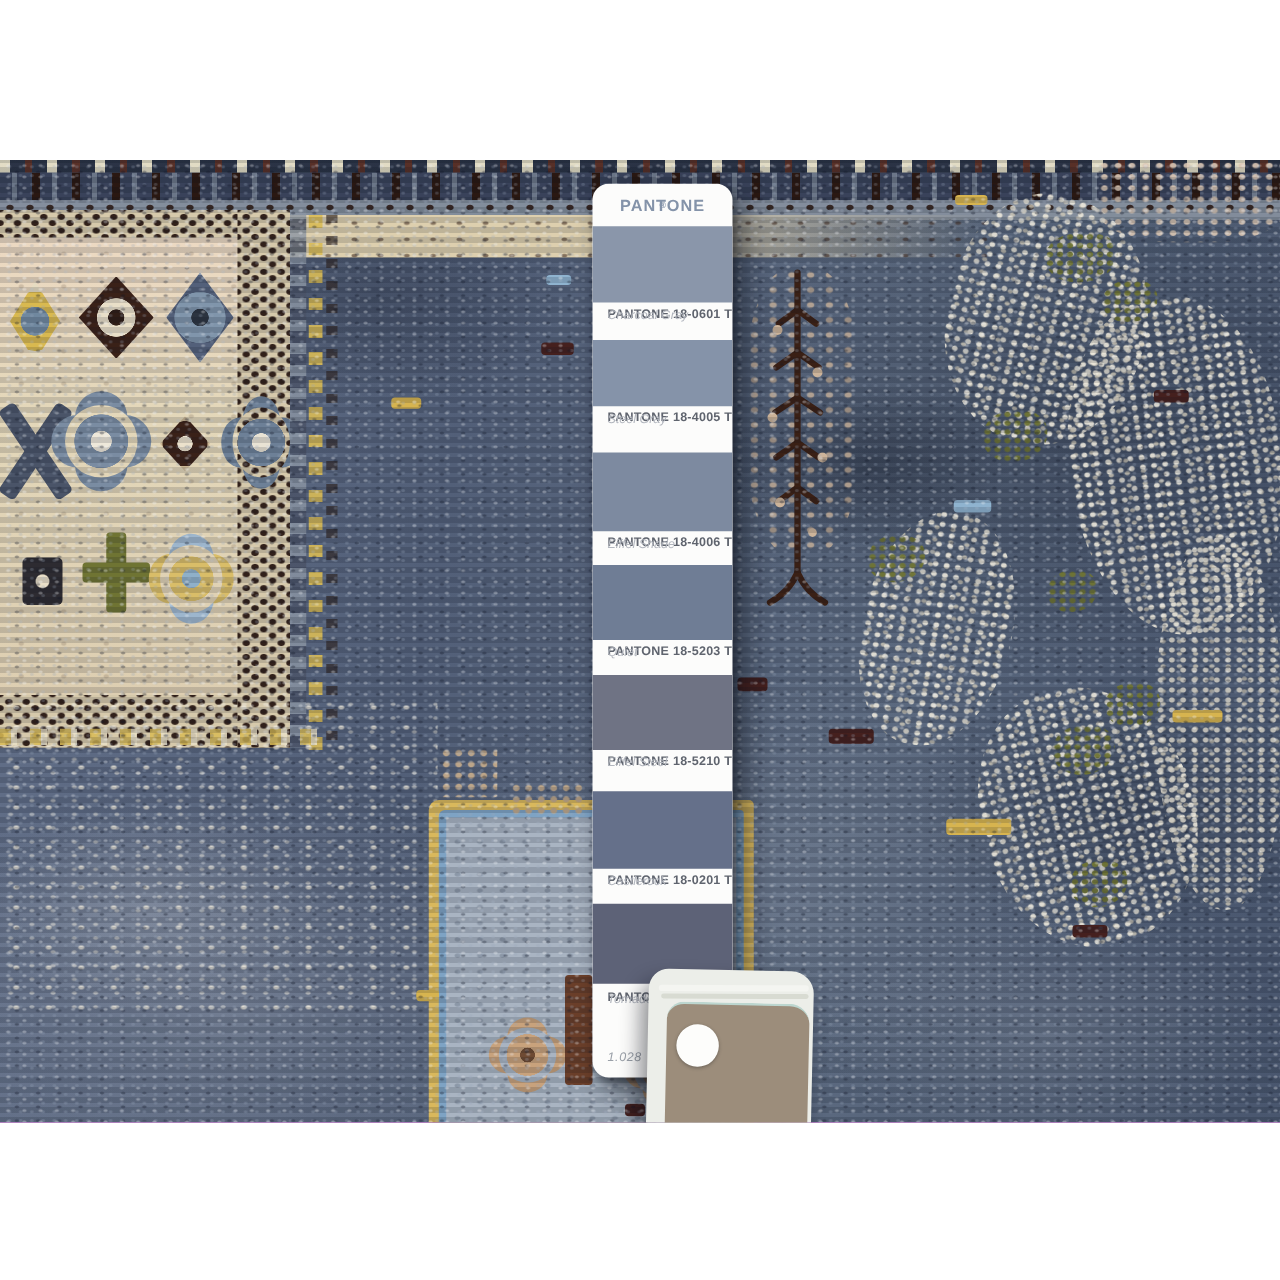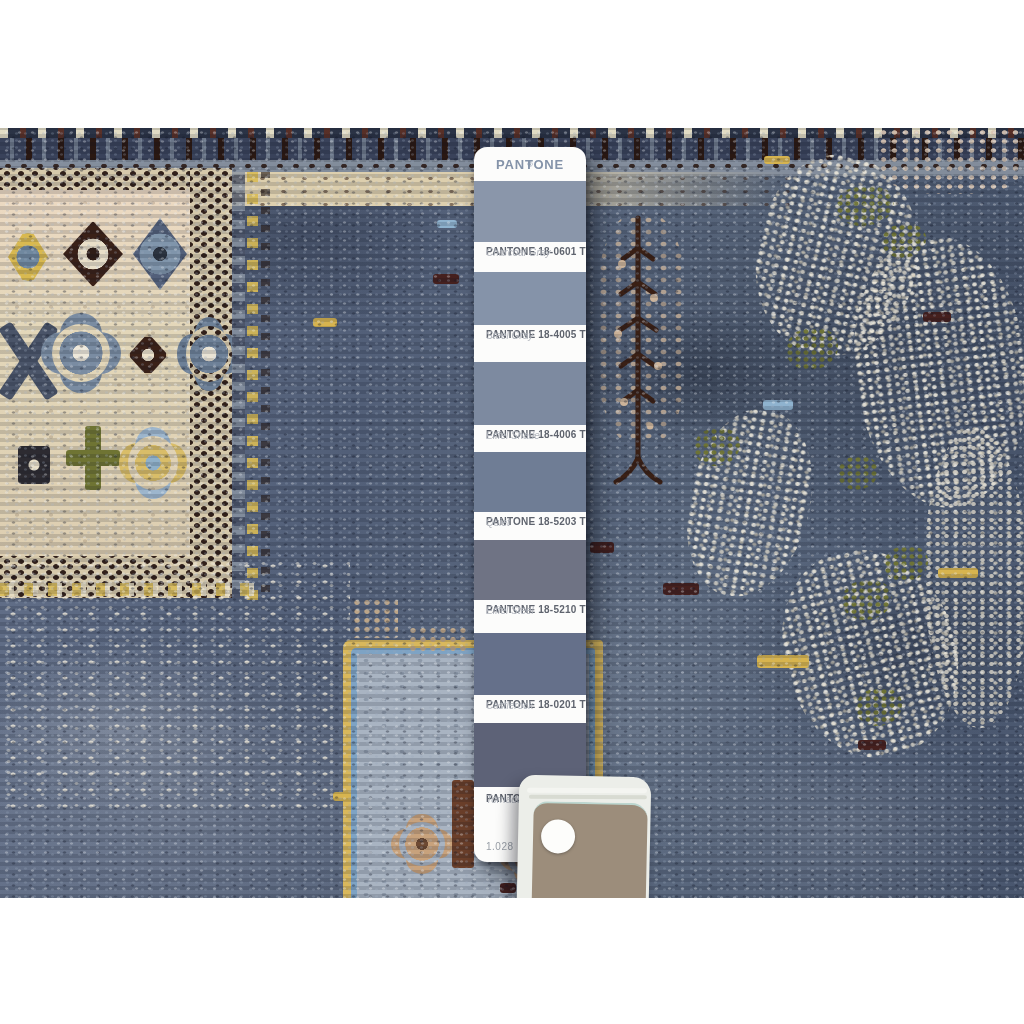--- a/index.html
+++ b/index.html
@@ -143,21 +143,21 @@
       border-radius:13px 13px 10px 13px;overflow:hidden;
       box-shadow:10px 12px 22px rgba(8,12,20,.5),2px 4px 6px rgba(8,12,20,.35);}
   .shead{position:relative;height:34px;display:flex;align-items:center;justify-content:center;
       color:#8493a9;font-weight:bold;font-size:13px;letter-spacing:.8px;}
   .shead sup{font-size:7px;margin-left:1px;}
   .chip{position:relative;width:100%;}
   .lab{position:relative;width:100%;padding:4px 0 0 12px;}
   .code{font-size:10px;font-weight:bold;color:#5f646e;letter-spacing:.2px;white-space:nowrap;}
   .cname{font-size:10px;color:#b2b6be;margin-top:1px;white-space:nowrap;font-style:italic;}
   .sfoot{position:relative;width:100%;height:75px;padding:6px 0 0 12px;}
-  .page{position:absolute;left:12px;bottom:10px;font-size:10px;color:#9aa0a8;letter-spacing:.5px;}
+  .page{position:absolute;left:12px;bottom:10px;font-size:10px;color:#9aa0a8;letter-spacing:.5px;font-style:italic;}
 
   
   .deck{left:518px;top:648px;width:132px;height:130px;z-index:6;transform:rotate(1.2deg);}
   .deck .e1{position:absolute;inset:0;background:#eceee9;border-radius:16px 18px 0 0;
       box-shadow:-6px 10px 16px rgba(8,12,20,.45);}
   .deck .r1{position:absolute;left:8px;top:12px;width:120px;height:5px;background:#f4f5f1;border-radius:4px;transform:rotate(-1deg);}
   .deck .r2{position:absolute;left:10px;top:19px;width:118px;height:4px;background:#d8dbd2;border-radius:4px;transform:rotate(-1deg);}
   .deck .face{position:absolute;left:15px;top:26px;right:3px;bottom:-6px;background:#9c8d7b;
       border-radius:14px 16px 0 0;border-top:2px solid #bcd6cf;}
   .deck .rivet{position:absolute;left:8px;top:16px;width:34px;height:34px;border-radius:50%;

